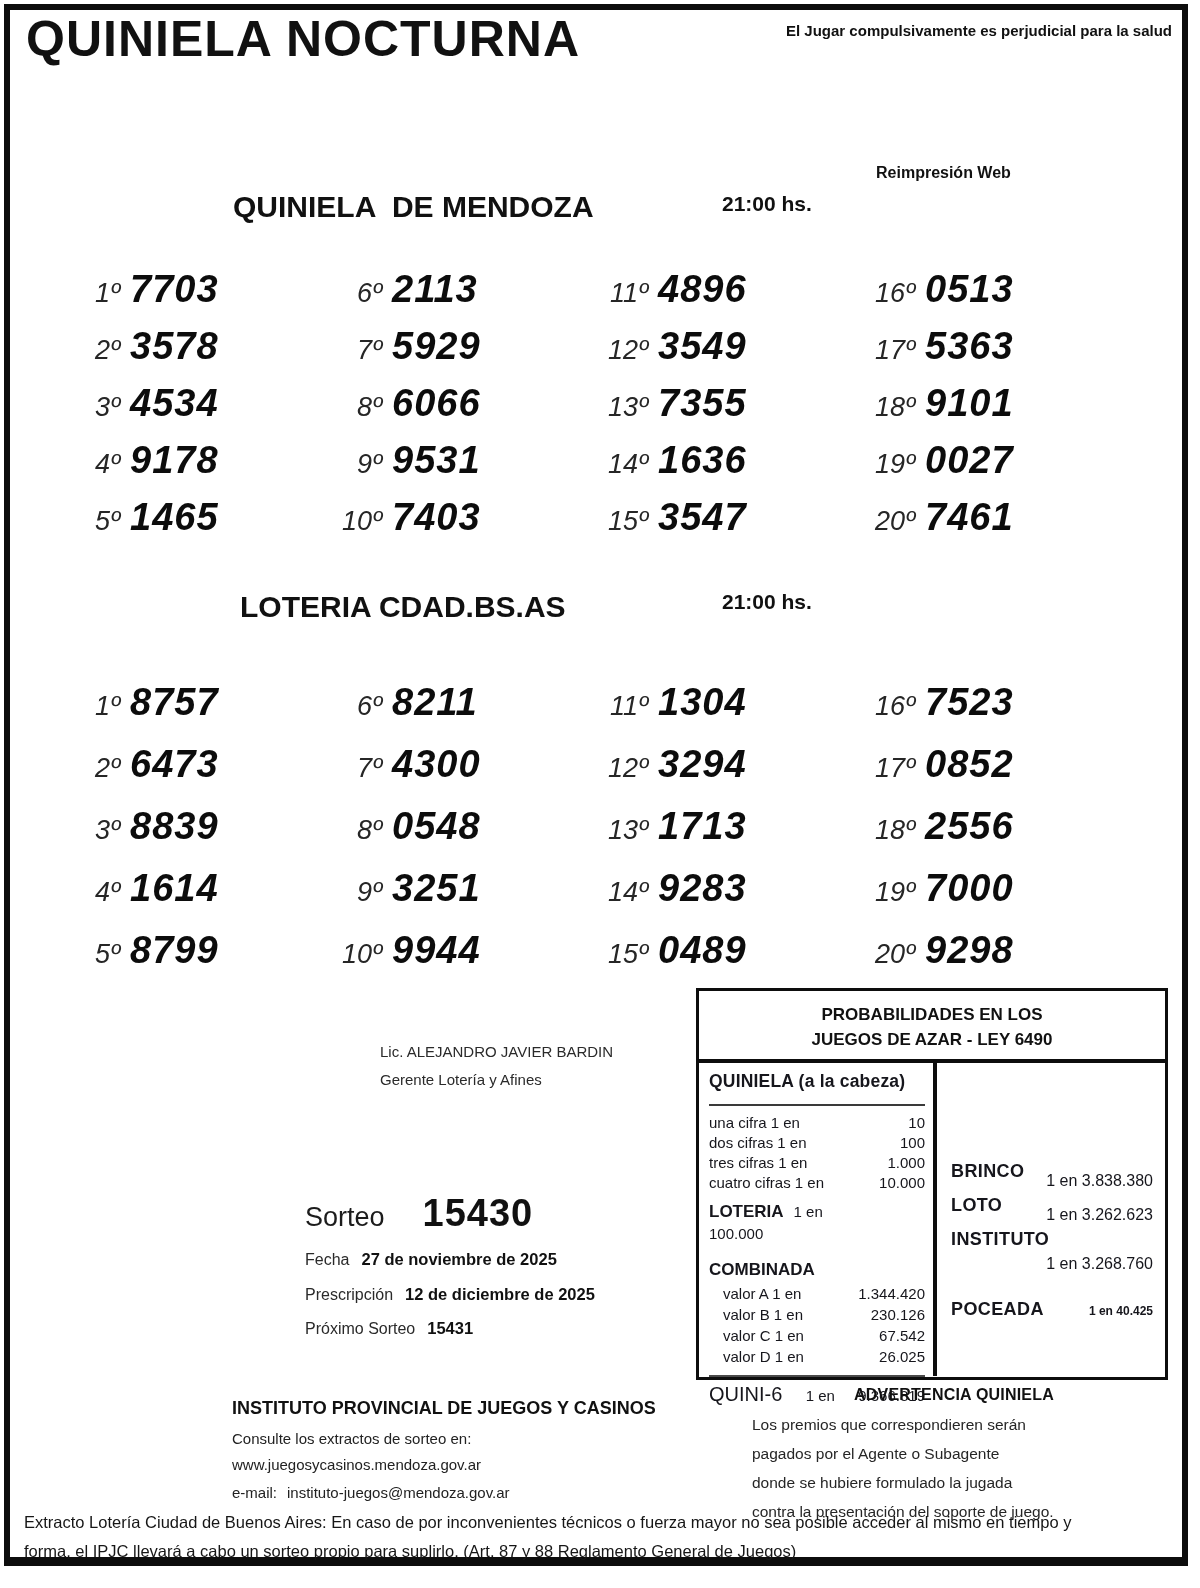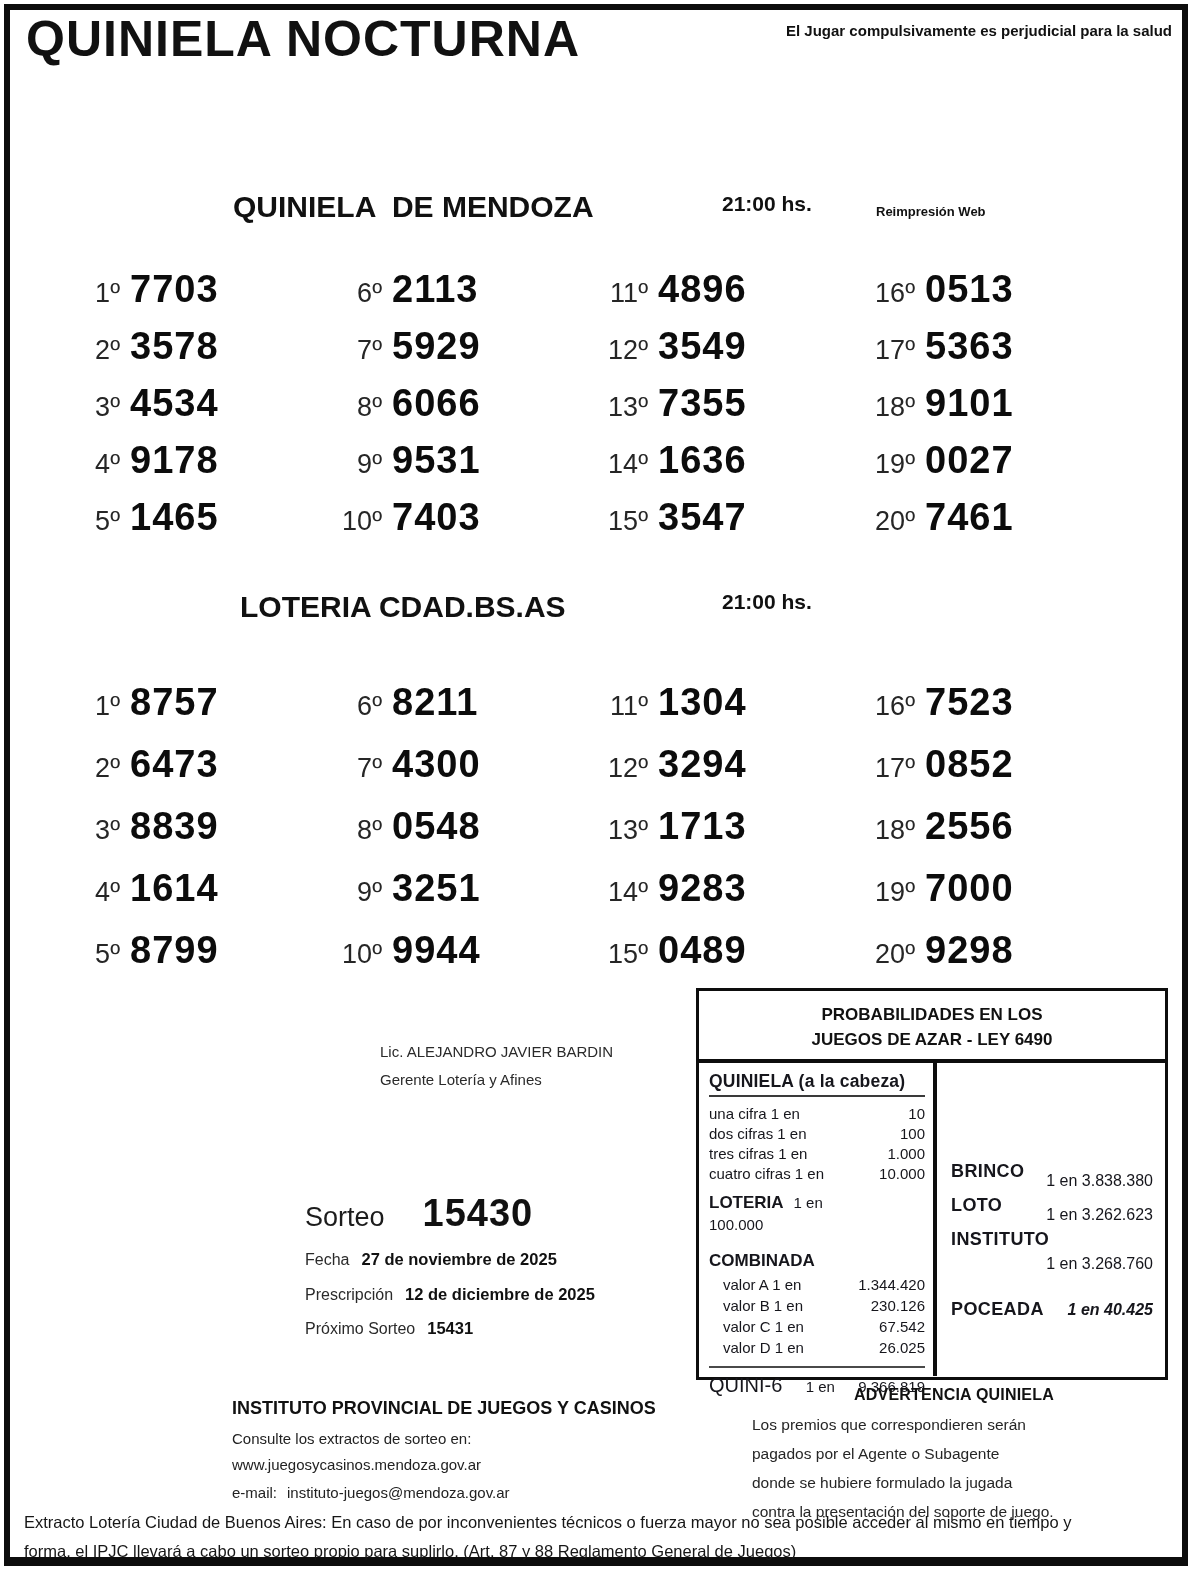--- a/index.html
+++ b/index.html
@@ -5,32 +5,32 @@
   html,body{margin:0;padding:0;background:#e9e9e9;}
   .page{
     position:relative;width:1200px;height:1588px;background:#ffffff;
     font-family:"Liberation Sans","DejaVu Sans",sans-serif;color:#111;
     overflow:hidden;margin:0 auto;
   }
   .frame{position:absolute;left:4px;top:4px;width:1184px;height:1562px;
     border:6px solid #0d0d0d;border-bottom-width:9px;box-sizing:border-box;}
   .page-title{position:absolute;left:26px;top:10px;font-size:50px;font-weight:700;letter-spacing:1px;white-space:pre;}
   .health-warning{position:absolute;right:28px;top:22px;font-size:15px;font-weight:700;white-space:pre;}
-  .reprint{position:absolute;left:876px;top:164px;font-size:13px;font-weight:700;margin-top:40px;}
+  .reprint{position:absolute;left:876px;top:164px;font-size:16px;font-weight:700;}
   .section-title{position:absolute;font-size:30px;font-weight:700;white-space:pre;}
   #mendoza-title{left:233px;top:190px;}
   #bsas-title{left:240px;top:590px;}
   .time{position:absolute;font-size:21px;font-weight:700;}
   #mendoza-time{left:722px;top:192px;}
   #bsas-time{left:722px;top:590px;}
 
   .results-region{position:absolute;left:0;width:1200px;}
   #mendoza-results{top:268px;height:300px;}
   #bsas-results{top:681px;height:320px;}
-  .result{position:absolute;display:flex;align-items:baseline;}
+  .result{position:absolute;display:flex;align-items:baseline;font-style:italic;}
   .result .pos{display:inline-block;width:60px;text-align:right;font-size:27px;color:#262626;}
   .result .num{margin-left:10px;font-size:38px;font-weight:700;letter-spacing:1px;color:#0c0c0c;}
 
   .official{position:absolute;font-size:15px;color:#2a2a2a;line-height:28px;}
   #official-0{left:75px;top:1038px;}
   #official-1{left:380px;top:1038px;}
 
   #sorteo-row{position:absolute;left:305px;top:1192px;display:flex;align-items:baseline;}
   #sorteo-row .sorteo-label{font-size:27px;color:#1c1c1c;}
   #sorteo-row .sorteo-num{font-size:38px;font-weight:700;margin-left:38px;letter-spacing:1px;}
@@ -48,39 +48,39 @@
   #inst-email .val{margin-left:10px;}
 
   #prob-box{position:absolute;left:696px;top:988px;width:472px;height:392px;
     border:3px solid #0d0d0d;box-sizing:border-box;background:#fff;}
   .prob-header{height:72px;border-bottom:4px solid #0d0d0d;box-sizing:border-box;
     text-align:center;padding-top:11px;font-weight:700;font-size:17px;line-height:25px;}
   .prob-body{display:flex;height:313px;}
   .prob-left{width:238px;border-right:4px solid #0d0d0d;box-sizing:border-box;
     padding:8px 8px 4px 10px;font-size:15px;color:#16161c;}
   .prob-left .heading1{font-size:17.5px;font-weight:700;border-bottom:2px solid #3a3a3a;
-    padding-bottom:3px;margin-bottom:7px;letter-spacing:0.2px;}
+    padding-bottom:12px;margin-bottom:7px;letter-spacing:0.2px;}
   .prob-row{display:flex;justify-content:space-between;line-height:20px;}
   .prob-row.indent{padding-left:14px;line-height:21px;}
   .loteria-row{display:flex;justify-content:flex-end;margin-top:8px;line-height:22px;align-items:baseline;flex-direction:column;}
   .loteria-row .gl{font-weight:700;font-size:17px;}
   .loteria-row .gl .mid{font-weight:400;font-size:15px;margin-left:10px;}
   .combinada{font-weight:700;font-size:17px;margin:15px 0 3px;}
   .quini-row{margin-top:8px;border-top:2px solid #4a4a4a;padding-top:6px;
     display:flex;justify-content:space-between;align-items:baseline;}
   .quini-row .gl{font-weight:400;font-size:20px;}
   .quini-row .mid{font-size:15px;}
   .quini-row .qv{font-size:15px;}
   .prob-right{flex:1;padding:98px 12px 0 14px;font-size:16px;color:#16161c;}
   .game .game-name{font-weight:700;font-size:18px;letter-spacing:0.4px;}
   .game.offset{display:flex;justify-content:space-between;align-items:baseline;margin-bottom:13px;}
   .game.offset .game-odds{position:relative;top:9px;font-size:16px;}
   .game.stacked .game-odds{display:block;text-align:right;margin-top:5px;font-size:16px;}
   .game.inline{display:flex;justify-content:space-between;align-items:baseline;margin-top:26px;}
-  .game.inline .game-odds{font-size:16px;font-weight:700;font-style:italic;}
+  .game.inline .game-odds{font-size:12px;font-weight:700;}
 
   #adv-title{position:absolute;left:758px;top:1386px;width:392px;text-align:center;
     font-weight:700;font-size:16px;letter-spacing:0.2px;}
   #adv-body{position:absolute;left:752px;top:1410px;font-size:15.5px;line-height:29px;color:#262626;}
   #footer{position:absolute;left:24px;top:1508px;width:1152px;font-size:16.5px;line-height:29px;color:#161616;}
 </style>
 </head>
 <body>
 
 <div class="page">

